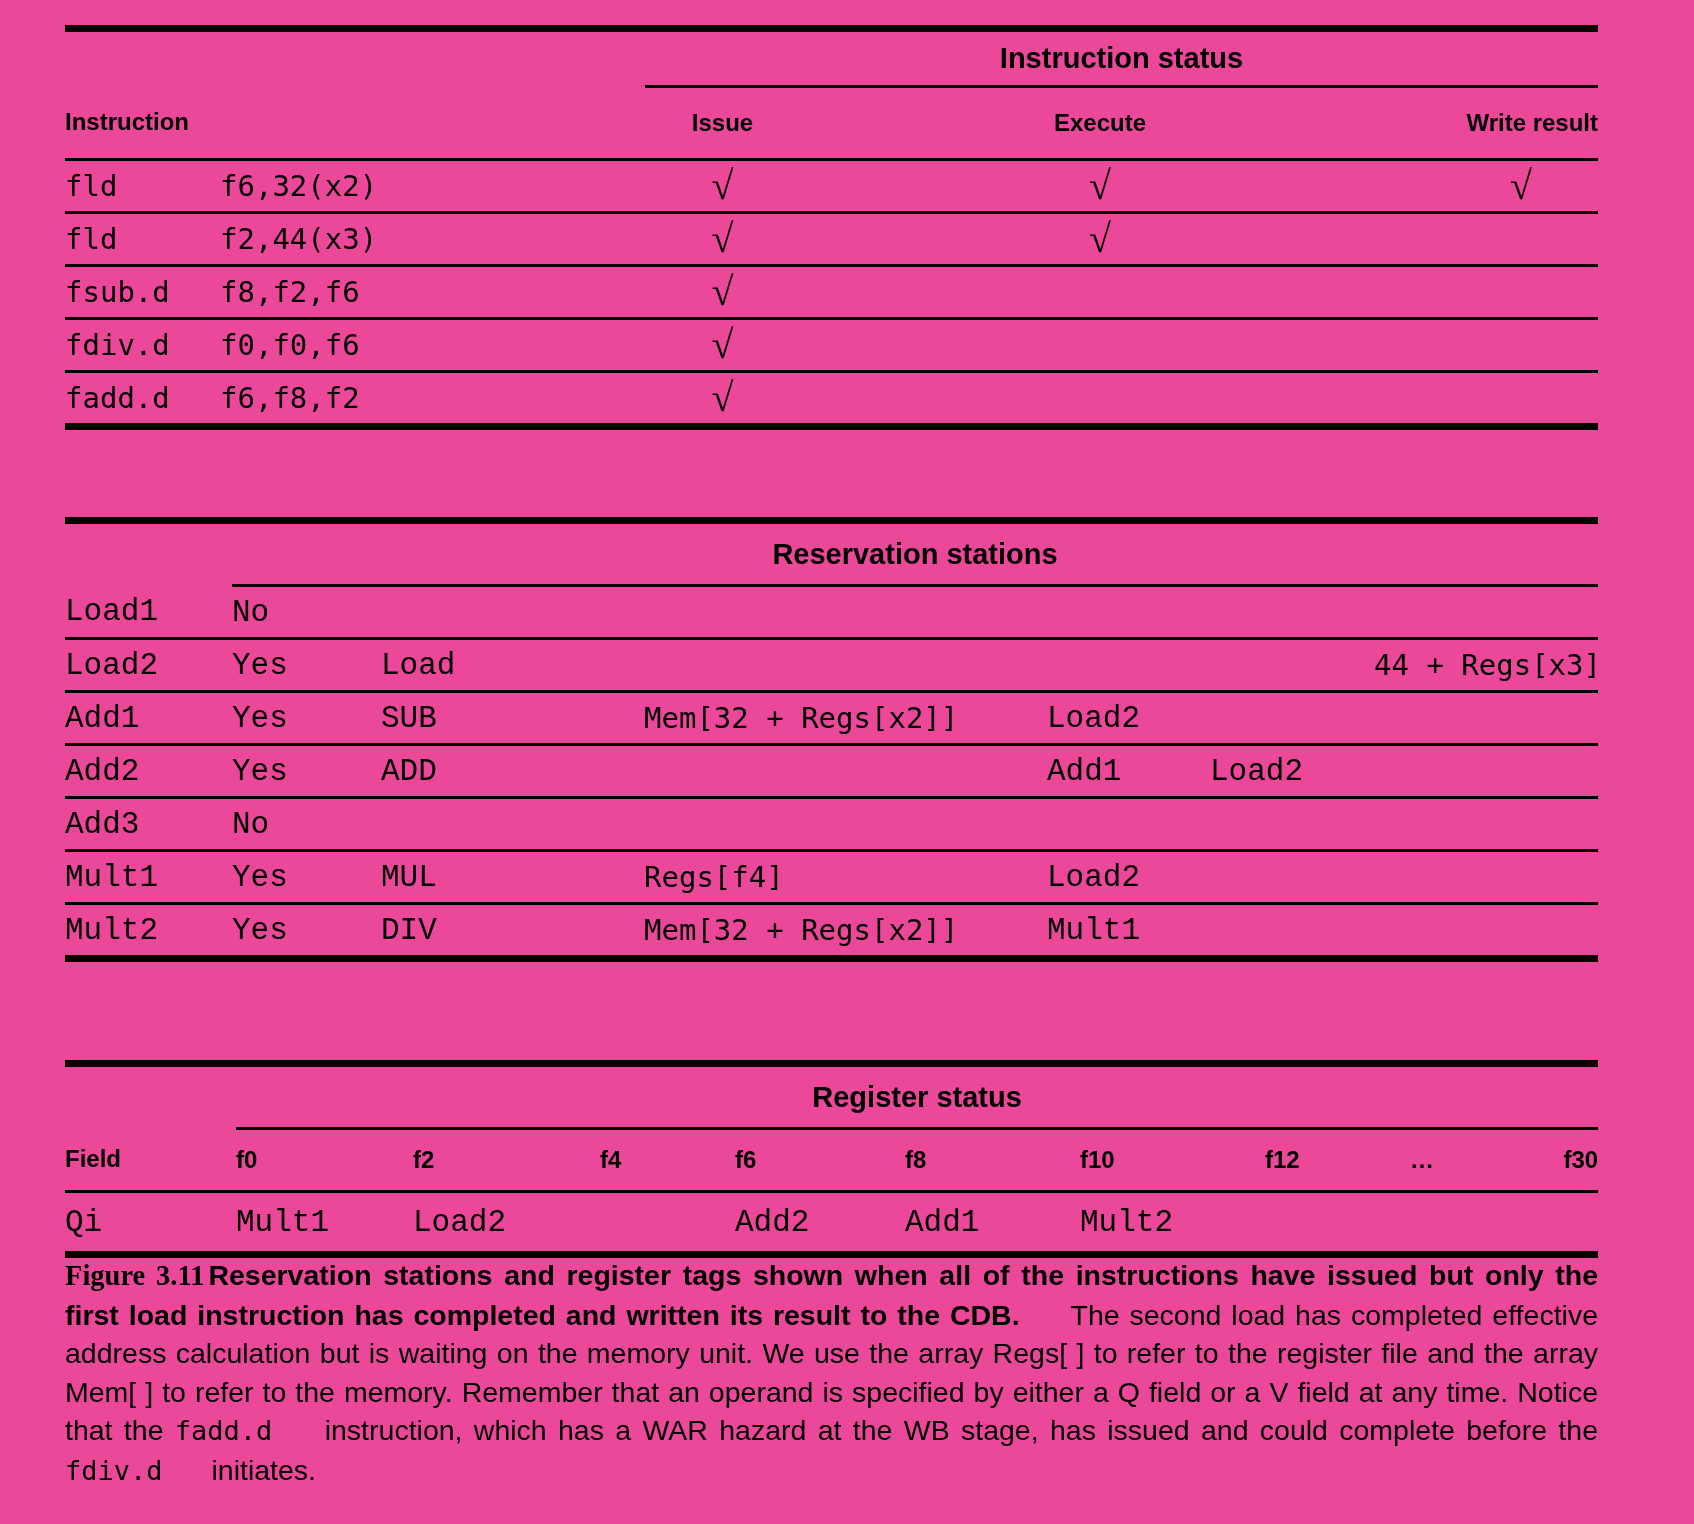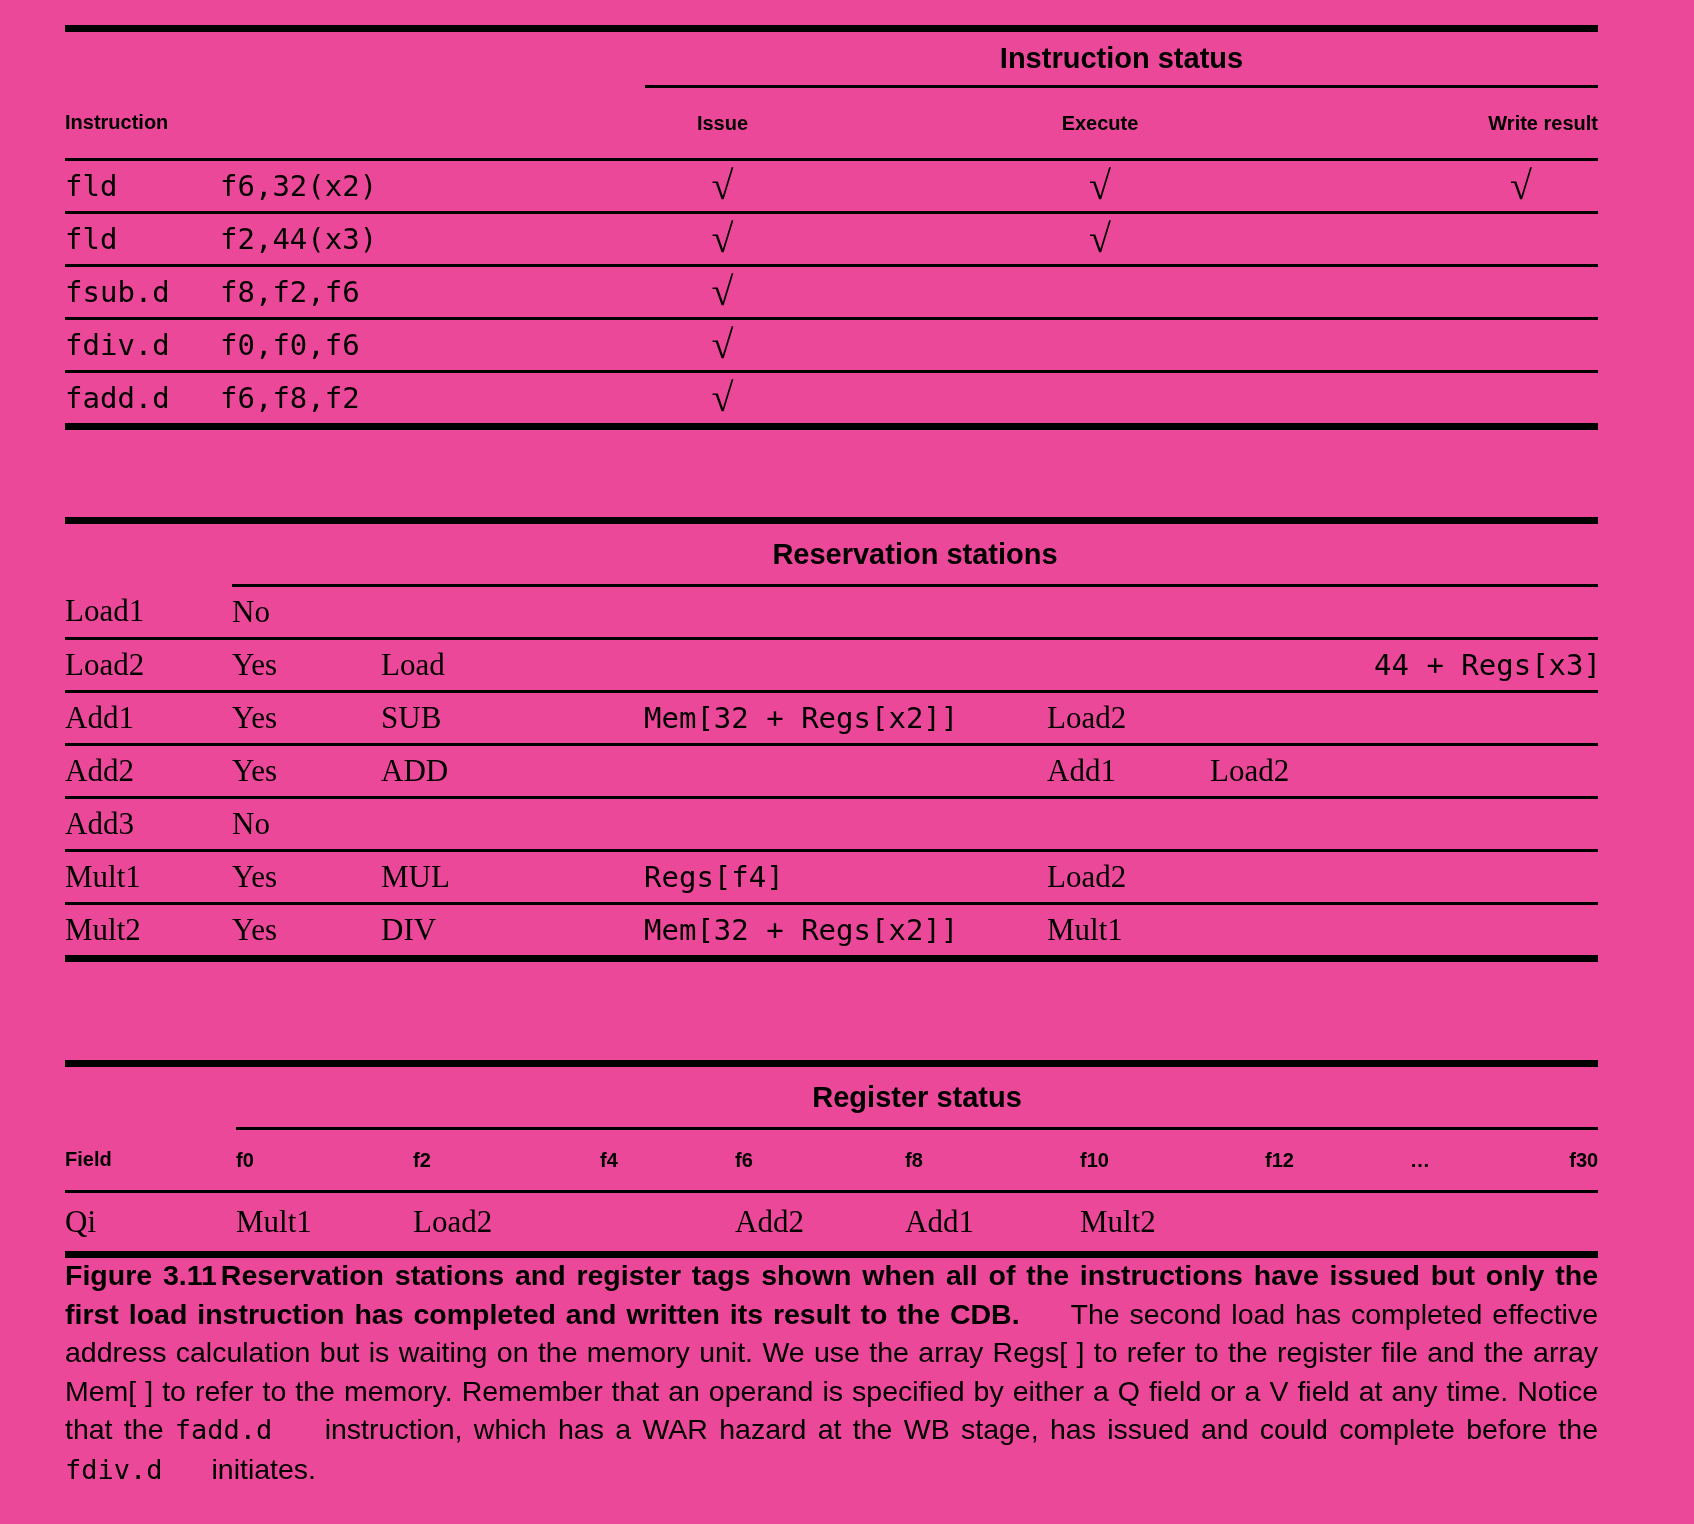--- a/index.html
+++ b/index.html
@@ -6,24 +6,24 @@
   .page{position:relative;width:1694px;height:1524px;background:#ec4899;color:#000;overflow:hidden;}
   .content{position:absolute;left:65px;top:0;width:1533px;height:100%;}
 
   table.t{border-collapse:collapse;table-layout:fixed;width:1533px;position:absolute;left:0;border-top:7px solid #000;}
   #t1{top:25px}
   #t2{top:517px}
   #t3{top:1060px}
 
   td,th{padding:0;margin:0;font-weight:normal;text-align:left;vertical-align:middle;white-space:nowrap;overflow:visible;}
 
-  .hdr{font-family:"Liberation Sans",sans-serif;font-weight:bold;font-size:20px;}
+  .hdr{font-family:"Liberation Sans",sans-serif;font-weight:bold;font-size:24px;}
   .sphead{font-family:"Liberation Sans",sans-serif;font-weight:bold;font-size:29px;text-align:center;border-bottom:3px solid #000;}
   .mono{font-family:"DejaVu Sans Mono",monospace;font-size:29px;}
-  .serif{font-family:Liberation Serif, serif;font-size:31px;}
+  .serif{font-family:Liberation Mono, monospace;font-size:31px;}
   .chk{font-family:"Liberation Serif",serif;font-size:40px;line-height:1;}
   .c{text-align:center;}
   .r{text-align:right;}
   .wr{text-align:right;padding-right:66px;}
 
   tr.hrow th{border-bottom:3px solid #000;}
   tr.drow td{border-bottom:3px solid #000;}
   tr.last td{border-bottom:7px solid #000;}
 
   #t1 tr.sprow td{height:53px;}
@@ -33,21 +33,21 @@
   #t2 tr.sprow td{height:60px;}
   #t2 tr.hrow th{height:63px;}
   #t2 tr.drow td{height:50px;}
 
   #t3 tr.sprow td{height:60px;}
   #t3 tr.hrow th{height:60px;}
   #t3 tr.drow td{height:58px;}
 
   .caption{position:absolute;left:0;top:1256px;width:1533px;text-align:justify;
            font-family:"Liberation Sans",sans-serif;font-size:28.5px;line-height:38.5px;color:#000;}
-  .seg-figlabel{font-weight:bold;padding-right:4px;}
+  .seg-figlabel{font-weight:bold;padding-right:4px;font-family:Liberation Serif, serif;}
   .seg-bold{font-weight:bold;}
   .seg-plain{font-weight:normal;margin-left:41px;}
   .seg-code{font-family:"DejaVu Sans Mono",monospace;font-size:27px;}
 </style>
 </head>
 <body>
 
 <div class="page">
   <div class="content">
 

